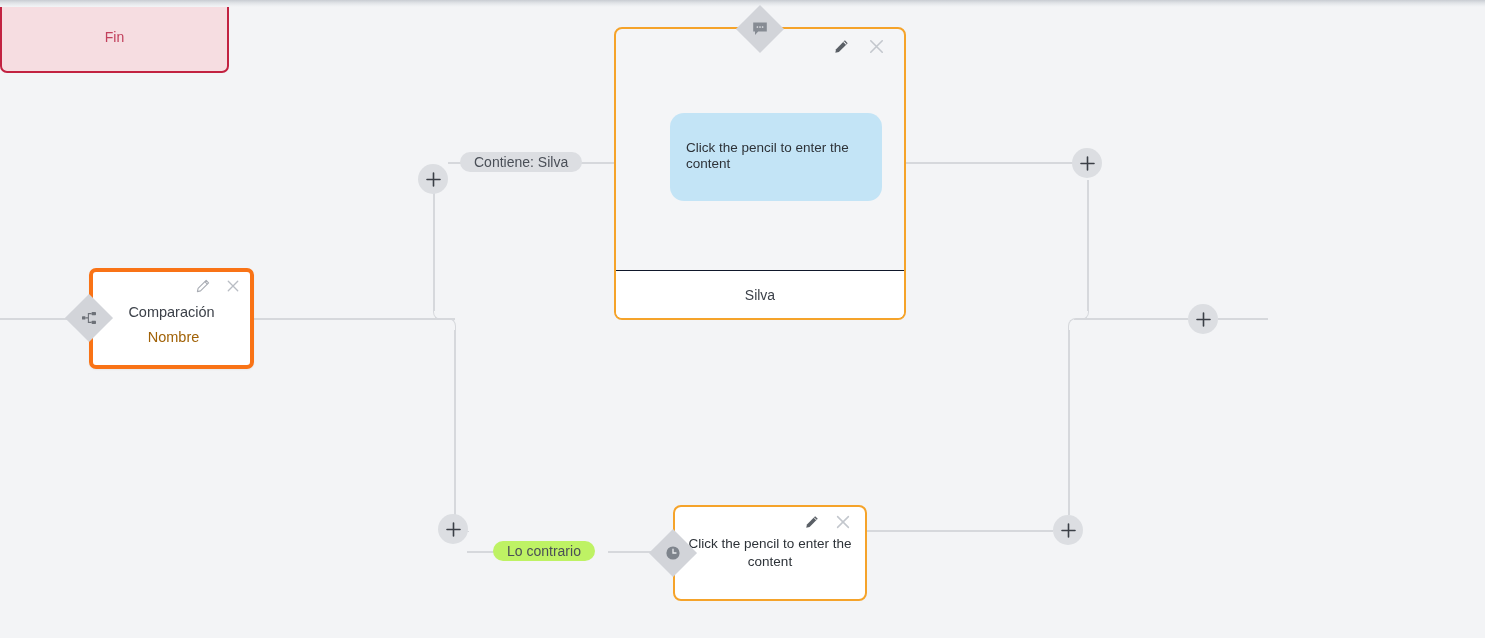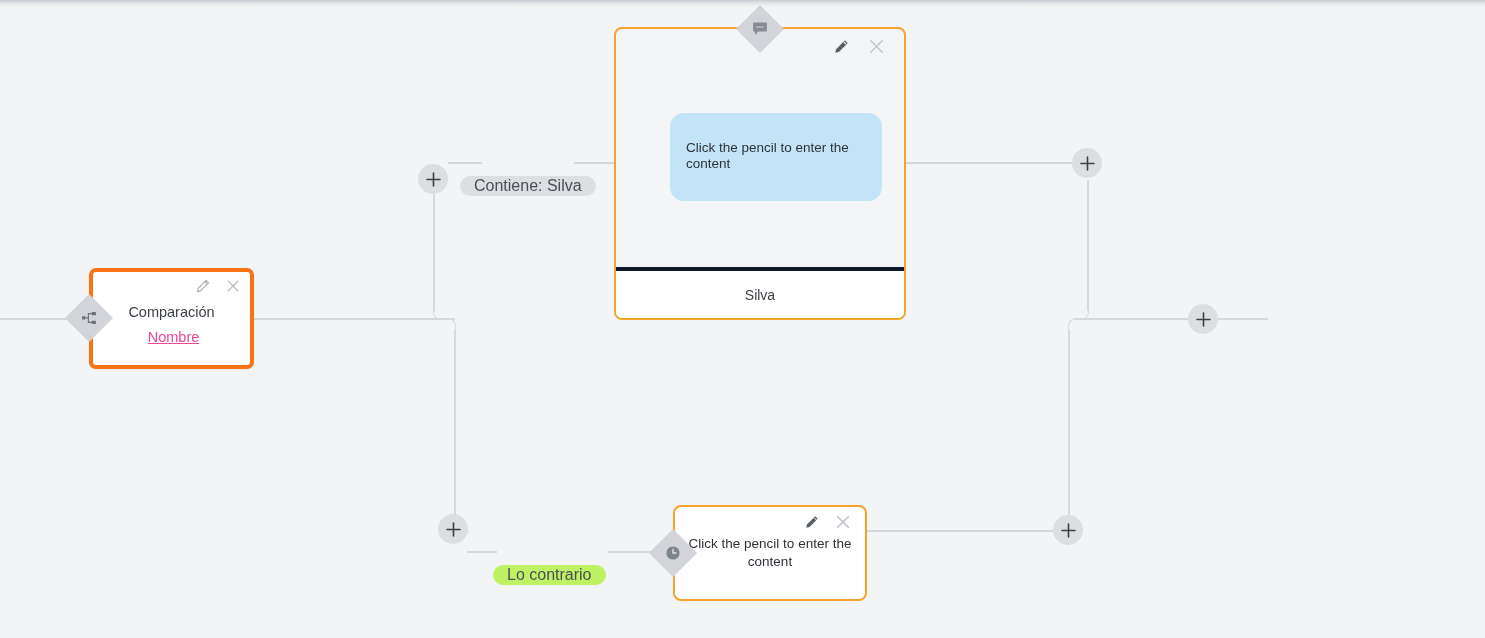--- a/index.html
+++ b/index.html
@@ -62,26 +62,25 @@
   }
   .plus-btn svg { display: block; }
 
   
   .edge-label {
     position: absolute;
     height: 20px;
     line-height: 20px;
     padding: 0 14px;
     border-radius: 10px;
-    font-size: 16px;
+    font-size: 14px;
     color: #4a4f57;
     text-align: center;
     white-space: nowrap;
     z-index: 5;
-    margin-top: 24px;
   }
   .edge-label.grey { background: #dcdee2; }
   .edge-label.white { background: #bef264; }
 
   
   .diamond {
     position: absolute;
     width: 34px;
     height: 34px;
     background: #d2d4d9;
@@ -136,22 +135,21 @@
     text-align: center;
     font-size: 14.5px;
     color: #3c4149;
   }
   #comparison-card .card-sub {
     position: absolute;
     top: 57px;
     left: 4px; right: 0;
     text-align: center;
     font-size: 14.5px;
-    color: #ec4899;
-    text-decoration: underline;
+    color: #a16207;
   }
 
   
   #message-card {
     left: 614px;
     top: 27px;
     width: 292px;
     height: 293px;
     border: 2px solid #f5a32a;
     background: #f4f5f7;
@@ -173,21 +171,21 @@
     line-height: 16px;
     color: #2d3238;
   }
   .card-footer {
     position: absolute;
     left: 0;
     right: 0;
     bottom: 0;
     height: 47px;
     background: #ffffff;
-    border-top: 4px solid #0f172a;
+    border-top: 1px solid #0f172a;
     display: flex;
     align-items: center;
     justify-content: center;
     font-size: 14px;
     color: #3c4149;
   }
 
   
   #timer-card {
     left: 673px;
@@ -374,14 +372,17 @@
       </span>
       <span class="tool-icon">
         <svg width="16" height="16" viewBox="0 0 16 16">
           <path d="M2.6 2.6 L13.4 13.4 M13.4 2.6 L2.6 13.4" stroke="#c3c7cd" stroke-width="1.5" stroke-linecap="round"></path>
         </svg>
       </span>
     </div>
     <div class="card-text">Click the pencil to enter the content</div>
   </div>
 
+  <div id="end-card">
+    <span>Fin</span>
+  </div>
 
 </div>
 
 </body></html>

